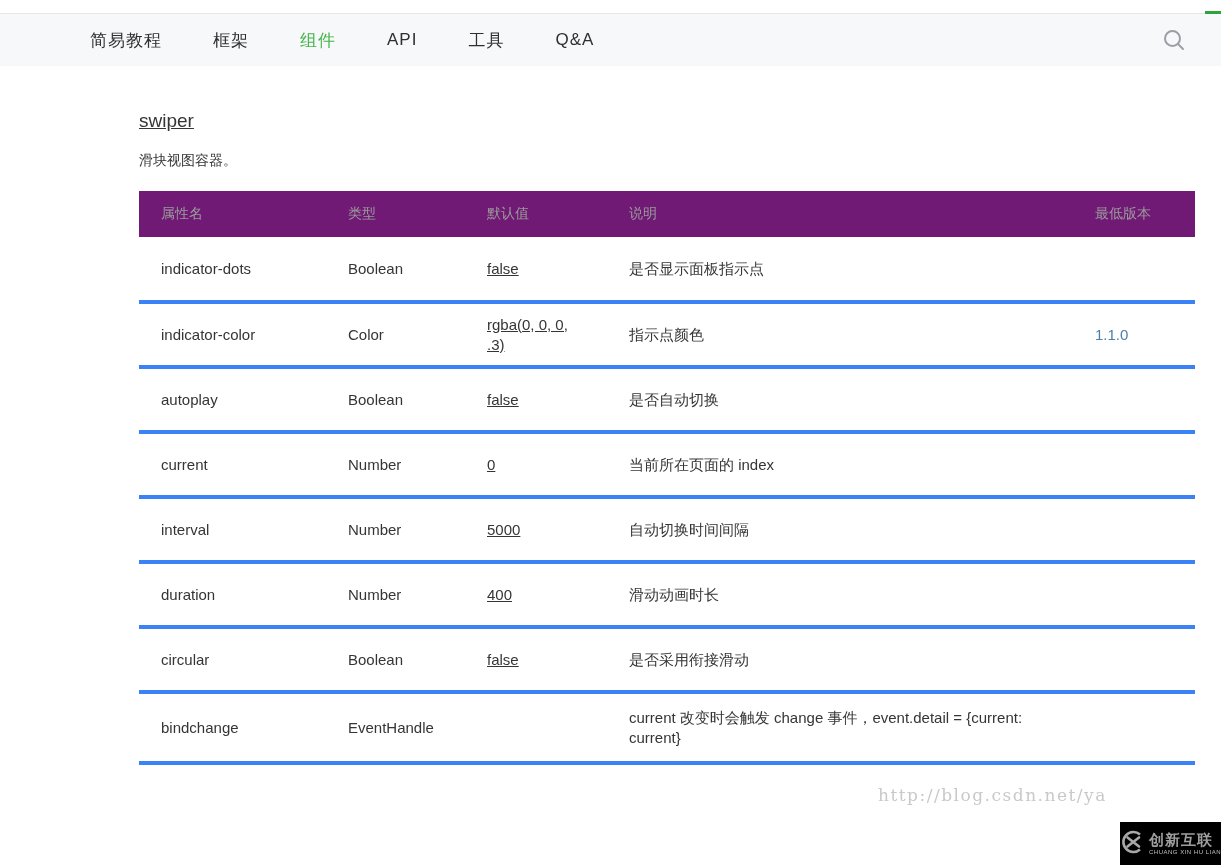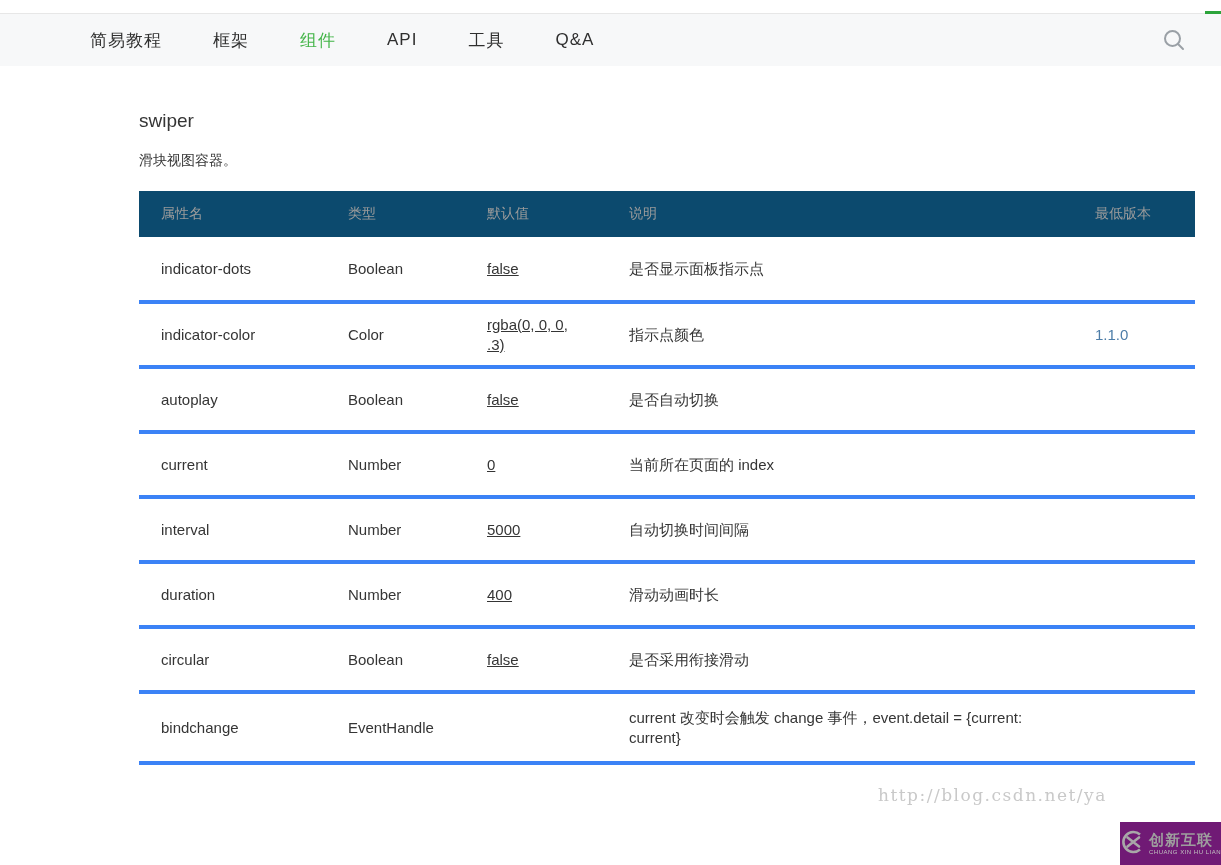--- a/index.html
+++ b/index.html
@@ -45,34 +45,35 @@
   }
   .main {
     margin-left: 139px;
     width: 1056px;
   }
   .page-title {
     margin-top: 44px;
     font-size: 19px;
     font-weight: normal;
     color: #353535;
+    text-decoration: underline;
   }
   .page-desc {
     margin-top: 20px;
     font-size: 14px;
     color: #353535;
   }
   table.props {
     margin-top: 21px;
     width: 1056px;
     border-collapse: collapse;
     table-layout: fixed;
   }
   table.props th {
-    background: #0c4a6e;
+    background: #701a75;
     height: 46px;
     font-weight: normal;
     font-size: 14px;
     color: #9b9b9b;
     text-align: left;
     vertical-align: middle;
   }
   table.props td {
     height: 65px;
     font-size: 15px;
@@ -103,21 +104,21 @@
     font-family: "DejaVu Serif", "Liberation Serif", serif;
     font-size: 17px;
     color: #c9c9c9;
     letter-spacing: 1.5px;
     white-space: nowrap;
   }
   .logo-box {
     position: absolute;
     right: 0; top: 822px;
     width: 101px; height: 43px;
-    background: #701a75;
+    background: #000000;
     display: flex;
     align-items: center;
     justify-content: center;
   }
   .logo-icon { margin-right: 3px; flex: 0 0 auto; }
   .logo-text-wrap { display: flex; flex-direction: column; line-height: 1; }
   .logo-text {
     font-size: 15px;
     font-weight: bold;
     color: #9e9e9e;

